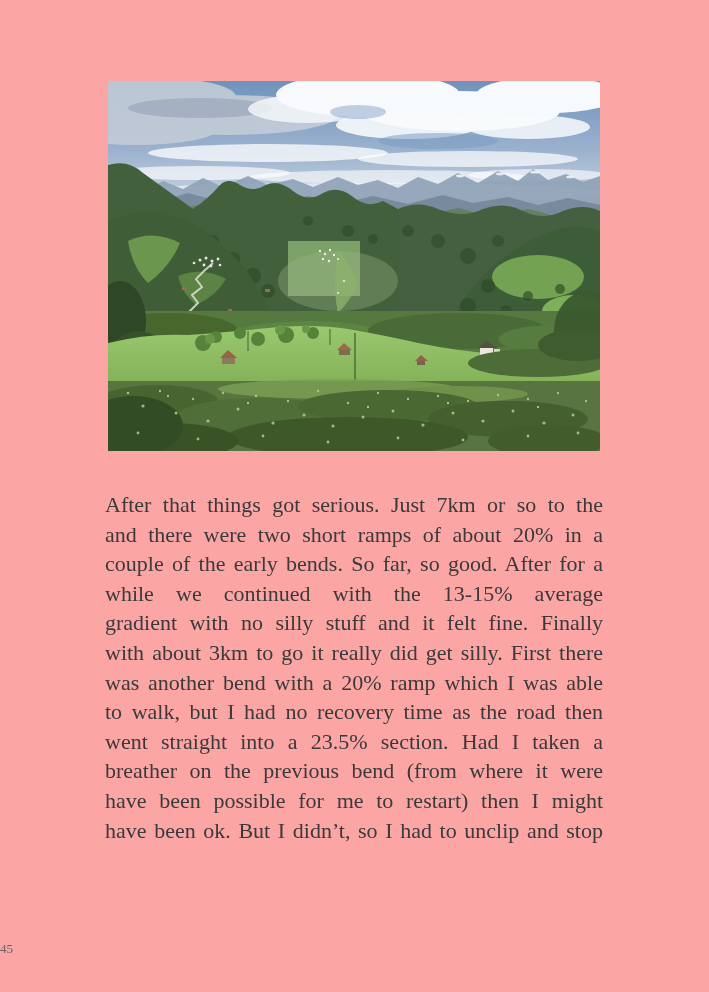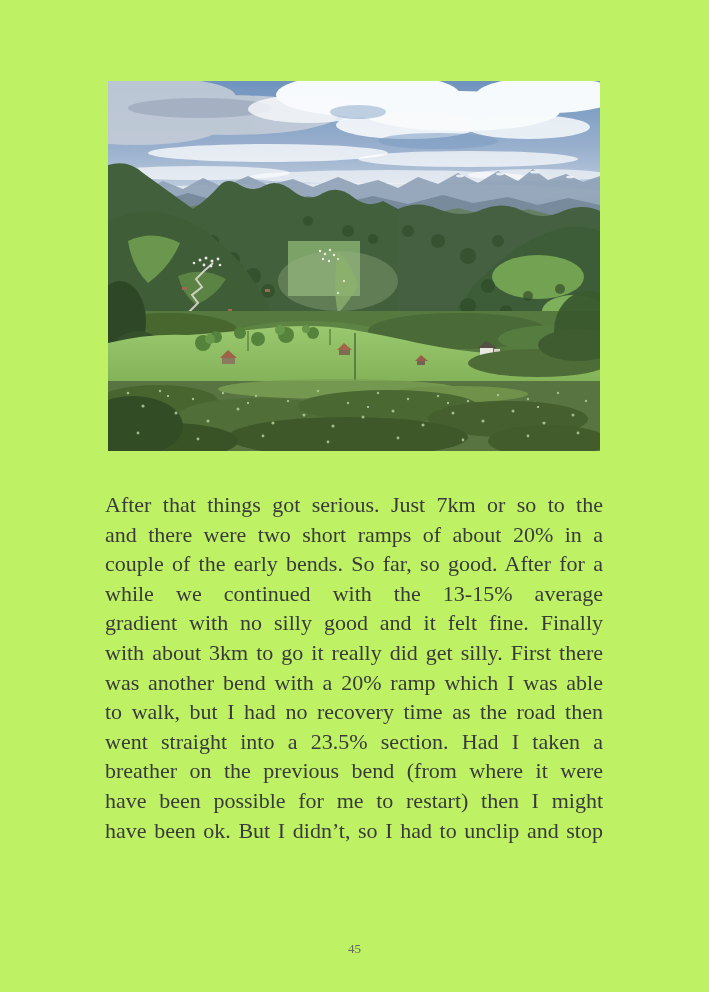--- a/index.html
+++ b/index.html
@@ -1,20 +1,20 @@
 <!DOCTYPE html>
 <html><head>
 <meta charset="utf-8">
 <style>
   html, body { margin: 0; padding: 0; background: #ffffff; }
   .page {
     position: relative;
     width: 709px;
     height: 992px;
-    background: #bef264;
+    background: #fca5a5;
     overflow: hidden;
     font-family: "Liberation Serif", "DejaVu Serif", serif;
   }
   .photo {
     position: absolute;
     left: 108px;
     top: 81px;
     width: 492px;
     height: 370px;
     margin: 0;
@@ -35,21 +35,21 @@
     text-align-last: justify;
     height: 29.6px;
     overflow: hidden;
     white-space: normal;
   }
   .page-number {
     position: absolute;
     left: 0;
     top: 941px;
     width: 709px;
-    text-align: center;
+    text-align: left;
     font-size: 13px;
     color: #666666;
   }
 </style>
 </head>
 <body>
 
 <div class="page">
 
   <figure class="photo">
@@ -274,21 +274,21 @@
           <circle cx="430" cy="326" r="1"></circle>
       </g>
     </svg>
   </figure>
 
   <div class="body-text">
     <div class="line">After that things got serious. Just 7km or so to the</div>
     <div class="line">and there were two short ramps of about 20% in a</div>
     <div class="line">couple of the early bends. So far, so good. After for a</div>
     <div class="line">while we continued with the 13-15% average</div>
-    <div class="line">gradient with no silly good and it felt fine. Finally</div>
+    <div class="line">gradient with no silly stuff and it felt fine. Finally</div>
     <div class="line">with about 3km to go it really did get silly. First there</div>
     <div class="line">was another bend with a 20% ramp which I was able</div>
     <div class="line">to walk, but I had no recovery time as the road then</div>
     <div class="line">went straight into a 23.5% section. Had I taken a</div>
     <div class="line">breather on the previous bend (from where it were</div>
     <div class="line">have been possible for me to restart) then I might</div>
     <div class="line">have been ok. But I didn’t, so I had to unclip and stop</div>
   </div>
 
   <div class="page-number">45</div>

